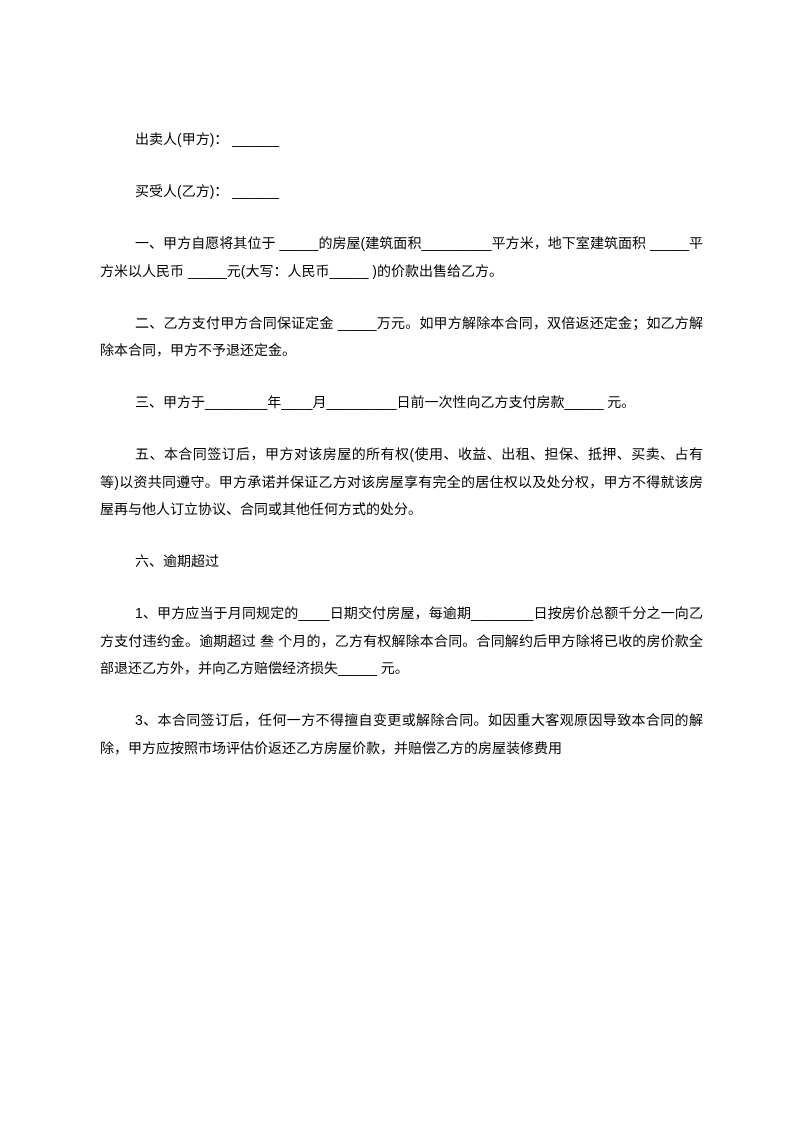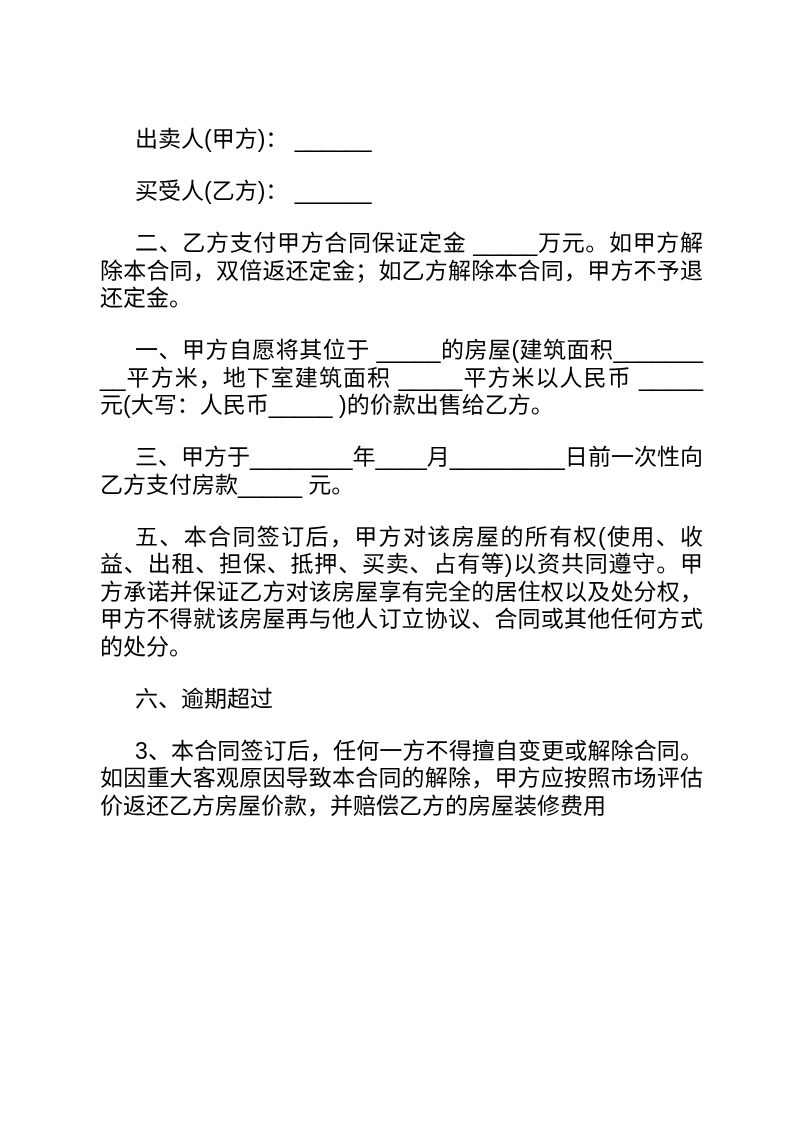--- a/index.html
+++ b/index.html
@@ -10,37 +10,38 @@
   .page {
     position: relative;
     width: 793px;
     height: 1122px;
     box-sizing: border-box;
     margin: 0 auto;
     background: #ffffff;
     padding: 126px 90px 0 100px;
     overflow: hidden;
     font-family: "Liberation Sans", "DejaVu Sans", sans-serif;
-    font-size: 23px;
+    font-size: 14px;
     line-height: 27.5px;
     color: #000000;
   }
   .para {
     margin: 0 0 24.5px 0;
     text-indent: 35px;
     text-align: justify;
     word-break: break-all;
     white-space: pre-wrap;
   }
 </style>
 </head>
 <body>
 
 <div class="page">
   <p class="para">出卖人(甲方)： ______</p>
   <p class="para">买受人(乙方)： ______</p>
+  <p class="para">一、甲方自愿将其位于 _____的房屋(建筑面积_________平方米，地下室建筑面积 _____平方米以人民币 _____元(大写：人民币_____ )的价款出售给乙方。</p>
   <p class="para">二、乙方支付甲方合同保证定金 _____万元。如甲方解除本合同，双倍返还定金；如乙方解除本合同，甲方不予退还定金。</p>
-  <p class="para">一、甲方自愿将其位于 _____的房屋(建筑面积_________平方米，地下室建筑面积 _____平方米以人民币 _____元(大写：人民币_____ )的价款出售给乙方。</p>
   <p class="para">三、甲方于________年____月_________日前一次性向乙方支付房款_____ 元。</p>
   <p class="para">五、本合同签订后，甲方对该房屋的所有权(使用、收益、出租、担保、抵押、买卖、占有等)以资共同遵守。甲方承诺并保证乙方对该房屋享有完全的居住权以及处分权，甲方不得就该房屋再与他人订立协议、合同或其他任何方式的处分。</p>
   <p class="para">六、逾期超过</p>
+  <p class="para">1、甲方应当于月同规定的____日期交付房屋，每逾期________日按房价总额千分之一向乙方支付违约金。逾期超过 叁 个月的，乙方有权解除本合同。合同解约后甲方除将已收的房价款全部退还乙方外，并向乙方赔偿经济损失_____ 元。</p>
   <p class="para">3、本合同签订后，任何一方不得擅自变更或解除合同。如因重大客观原因导致本合同的解除，甲方应按照市场评估价返还乙方房屋价款，并赔偿乙方的房屋装修费用</p>
 </div>
 
 </body></html>

